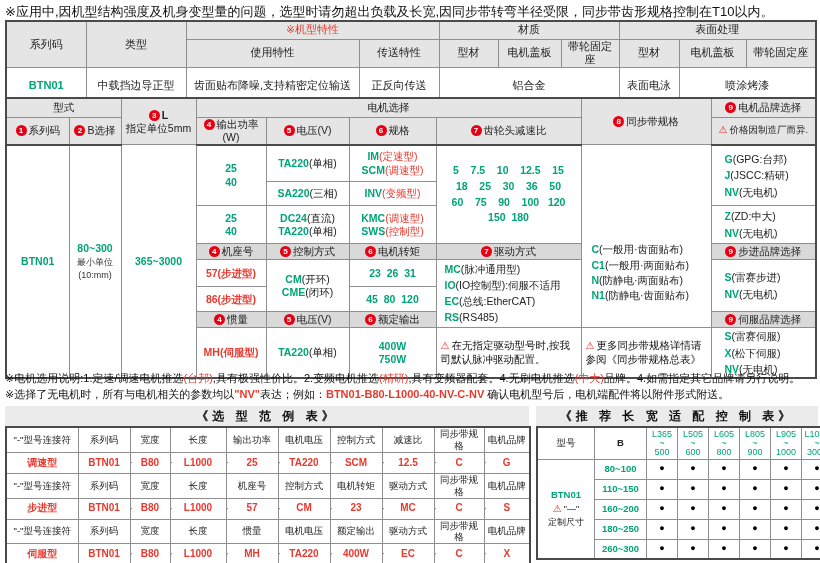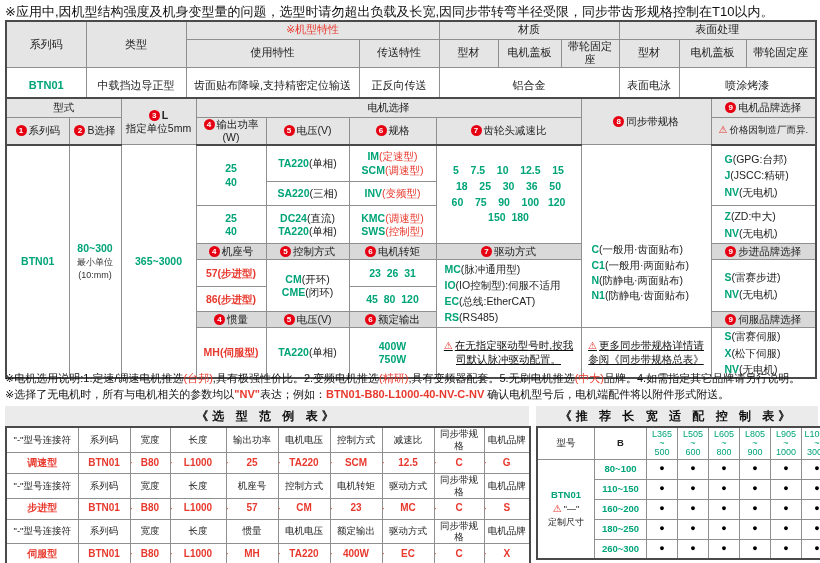--- a/index.html
+++ b/index.html
@@ -27,21 +27,21 @@
   #warn{position:absolute;top:3px;left:5px;width:812px;font-size:13px;color:#111;}
 
   #t1wrap{position:absolute;top:20px;left:5px;width:810px;}
   #t2wrap{position:absolute;top:97px;left:5px;width:810px;}
   #t2wrap td{font-size:10.5px;}
   .hdr2 td{border-bottom:2px solid #4a4a4a;}
   .ratios{white-space:pre;font-weight:bold;color:#00a478;text-align:center;line-height:1.5;}
   .belt-cell{vertical-align:bottom;padding-bottom:24px;text-align:left;padding-left:10px;line-height:1.45;font-size:10px;}
   .drive-cell{text-align:left;padding-left:8px;line-height:1.5;font-size:10px;}
   .brand-cell{text-align:left;padding-left:13px;line-height:1.55;font-size:10.5px;}
-  .note-cell{font-size:9px;text-align:center;vertical-align:middle;padding:2px 4px;line-height:1.3;color:#111;text-decoration:underline;}
+  .note-cell{font-size:9px;text-align:left;vertical-align:middle;padding:2px 4px;line-height:1.3;color:#111;}
 
   #note1,#note2{position:absolute;left:5px;width:812px;font-size:11px;color:#111;}
   #note1{top:371px;} #note2{top:387px;}
 
   .ttl{height:20px;line-height:20px;text-align:center;font-weight:bold;
        font-size:12px;letter-spacing:4px;background:#ebebeb;color:#111;}
   #exwrap{position:absolute;top:406px;left:5px;width:524px;}
   #fitwrap{position:absolute;top:406px;left:536px;width:282px;}
 
   #ex-t td{font-size:9.5px;height:20px;padding:0 1px;}
@@ -214,21 +214,21 @@
           <span class="teal b">S</span><span>(雷赛伺服)</span><br>
           <span class="teal b">X</span><span>(松下伺服)</span><br>
           <span class="teal b">NV</span><span>(无电机)</span>
         </td>
       </tr>
     </tbody>
       </table>
   </div>
 
   <div id="note1">
-    <span>※电机选用说明:1.定速/调速电机推选</span><span class="red">(台邦)</span><span>,具有极强性价比。2.变频电机推选</span><span class="red">(精研)</span><span>,具有变频器配套。5.无刷电机推选</span><span class="red">(中大)</span><span>品牌。4.如需指定其它品牌请另行说明。</span>
+    <span>※电机选用说明:1.定速/调速电机推选</span><span class="red">(台邦)</span><span>,具有极强性价比。2.变频电机推选</span><span class="red">(精研)</span><span>,具有变频器配套。4.无刷电机推选</span><span class="red">(中大)</span><span>品牌。4.如需指定其它品牌请另行说明。</span>
   </div>
   <div id="note2">
     <span>※选择了无电机时，所有与电机相关的参数均以</span><span class="red b">"NV"</span><span>表达；例如：</span><span class="red b">BTN01-B80-L1000-40-NV-C-NV</span><span>  确认电机型号后，电机端配件将以附件形式附送。</span>
   </div>
 
   <div id="exwrap">
     <div class="ttl">《选 型 范 例 表》</div>
     <table class="tbl" id="ex-t">
         <colgroup id="ex-cols">
           <col style="width: 72px;">

